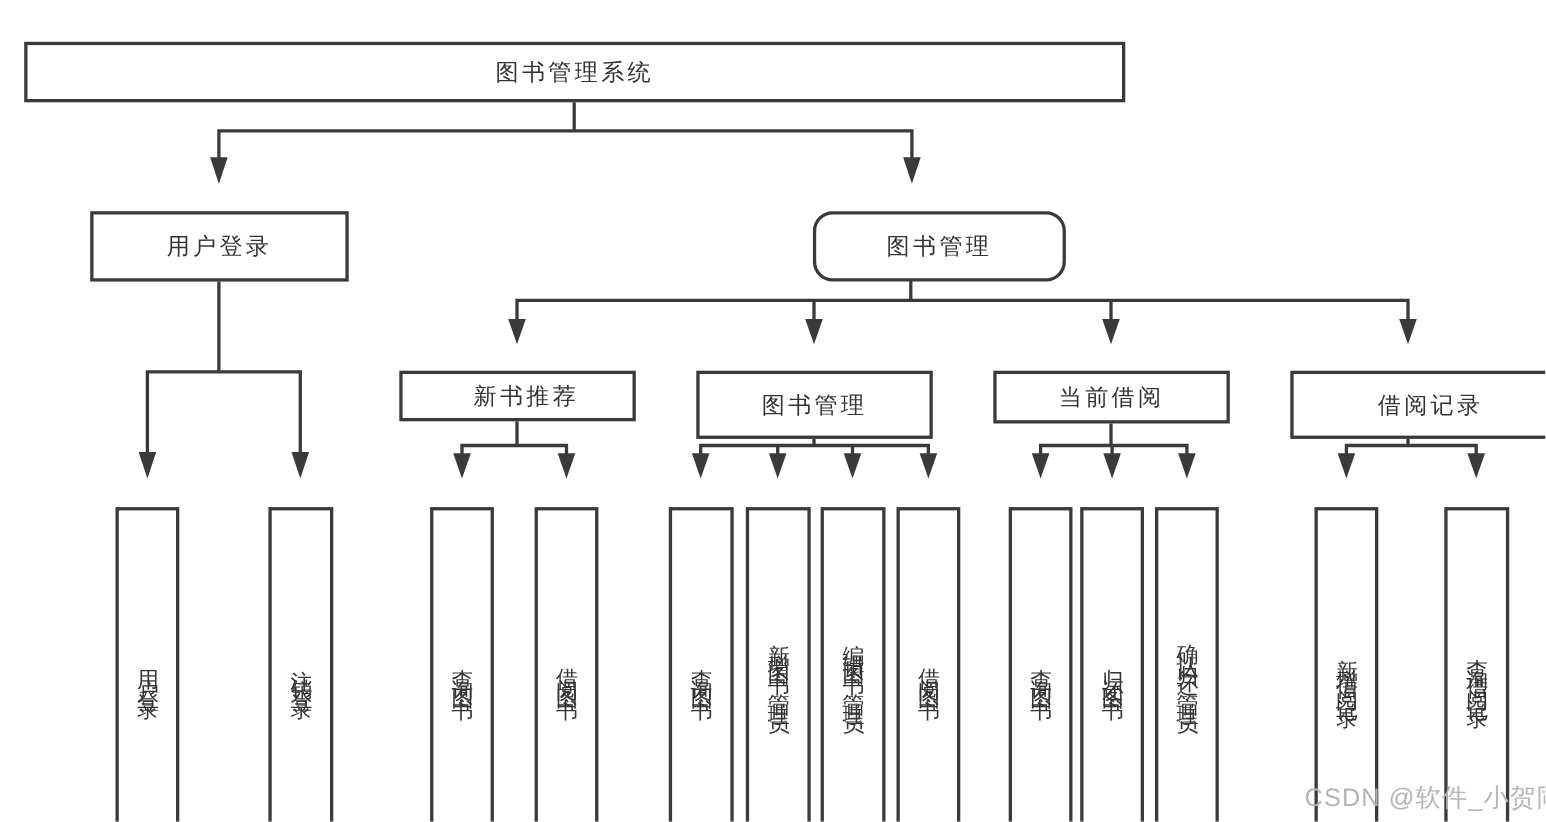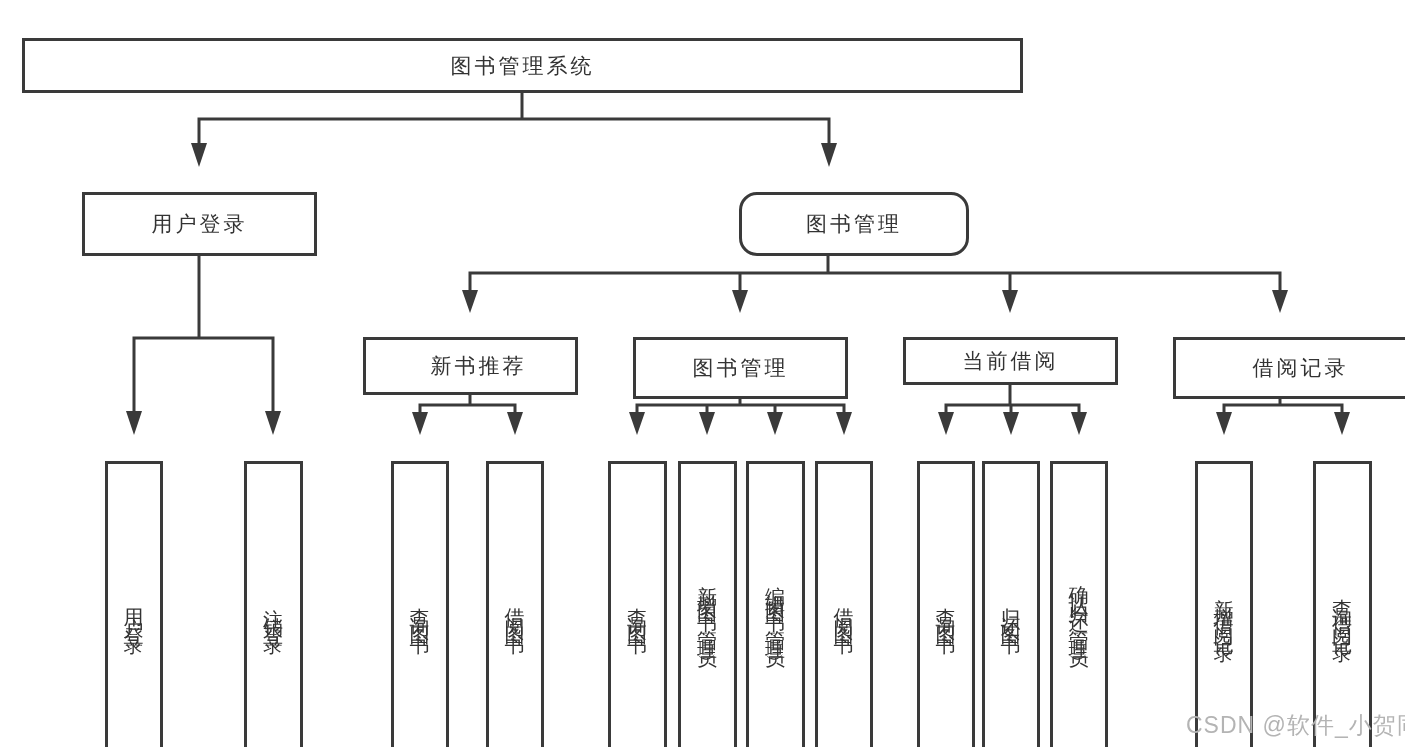--- a/index.html
+++ b/index.html
@@ -101,21 +101,21 @@
       <polygon points="1216,412 1232,412 1224,435"></polygon>
       <polygon points="1334,412 1350,412 1342,435"></polygon>
     </g>
   </svg>
 
   <div class="box h" style="left:22px;top:14px;width:1001px;height:55px;">图书管理系统</div>
 
   <div class="box h" style="left:82px;top:168px;width:235px;height:64px;">用户登录</div>
   <div class="box h" style="left:739px;top:168px;width:230px;height:64px;border-radius:18px;">图书管理</div>
 
-  <div class="box h" style="left:363px;top:313px;width:215px;height:58px;padding-left:16px;">新书推荐</div>
+  <div class="box h" style="left:363px;top:313px;width:215px;height:46px;padding-left:16px;">新书推荐</div>
   <div class="box h" style="left:633px;top:313px;width:215px;height:62px;">图书管理</div>
   <div class="box h" style="left:903px;top:313px;width:215px;height:48px;">当前借阅</div>
   <div class="box h" style="left:1173px;top:313px;width:255px;height:62px;">借阅记录</div>
 
   <div class="box v" style="left:105px;top:437px;width:58px;height:300px;">用户登录</div>
   <div class="box v" style="left:244px;top:437px;width:59px;height:300px;">注销登录</div>
 
   <div class="box v" style="left:391px;top:437px;width:58px;height:298px;">查询图书</div>
   <div class="box v" style="left:486px;top:437px;width:58px;height:298px;">借阅图书</div>
 

